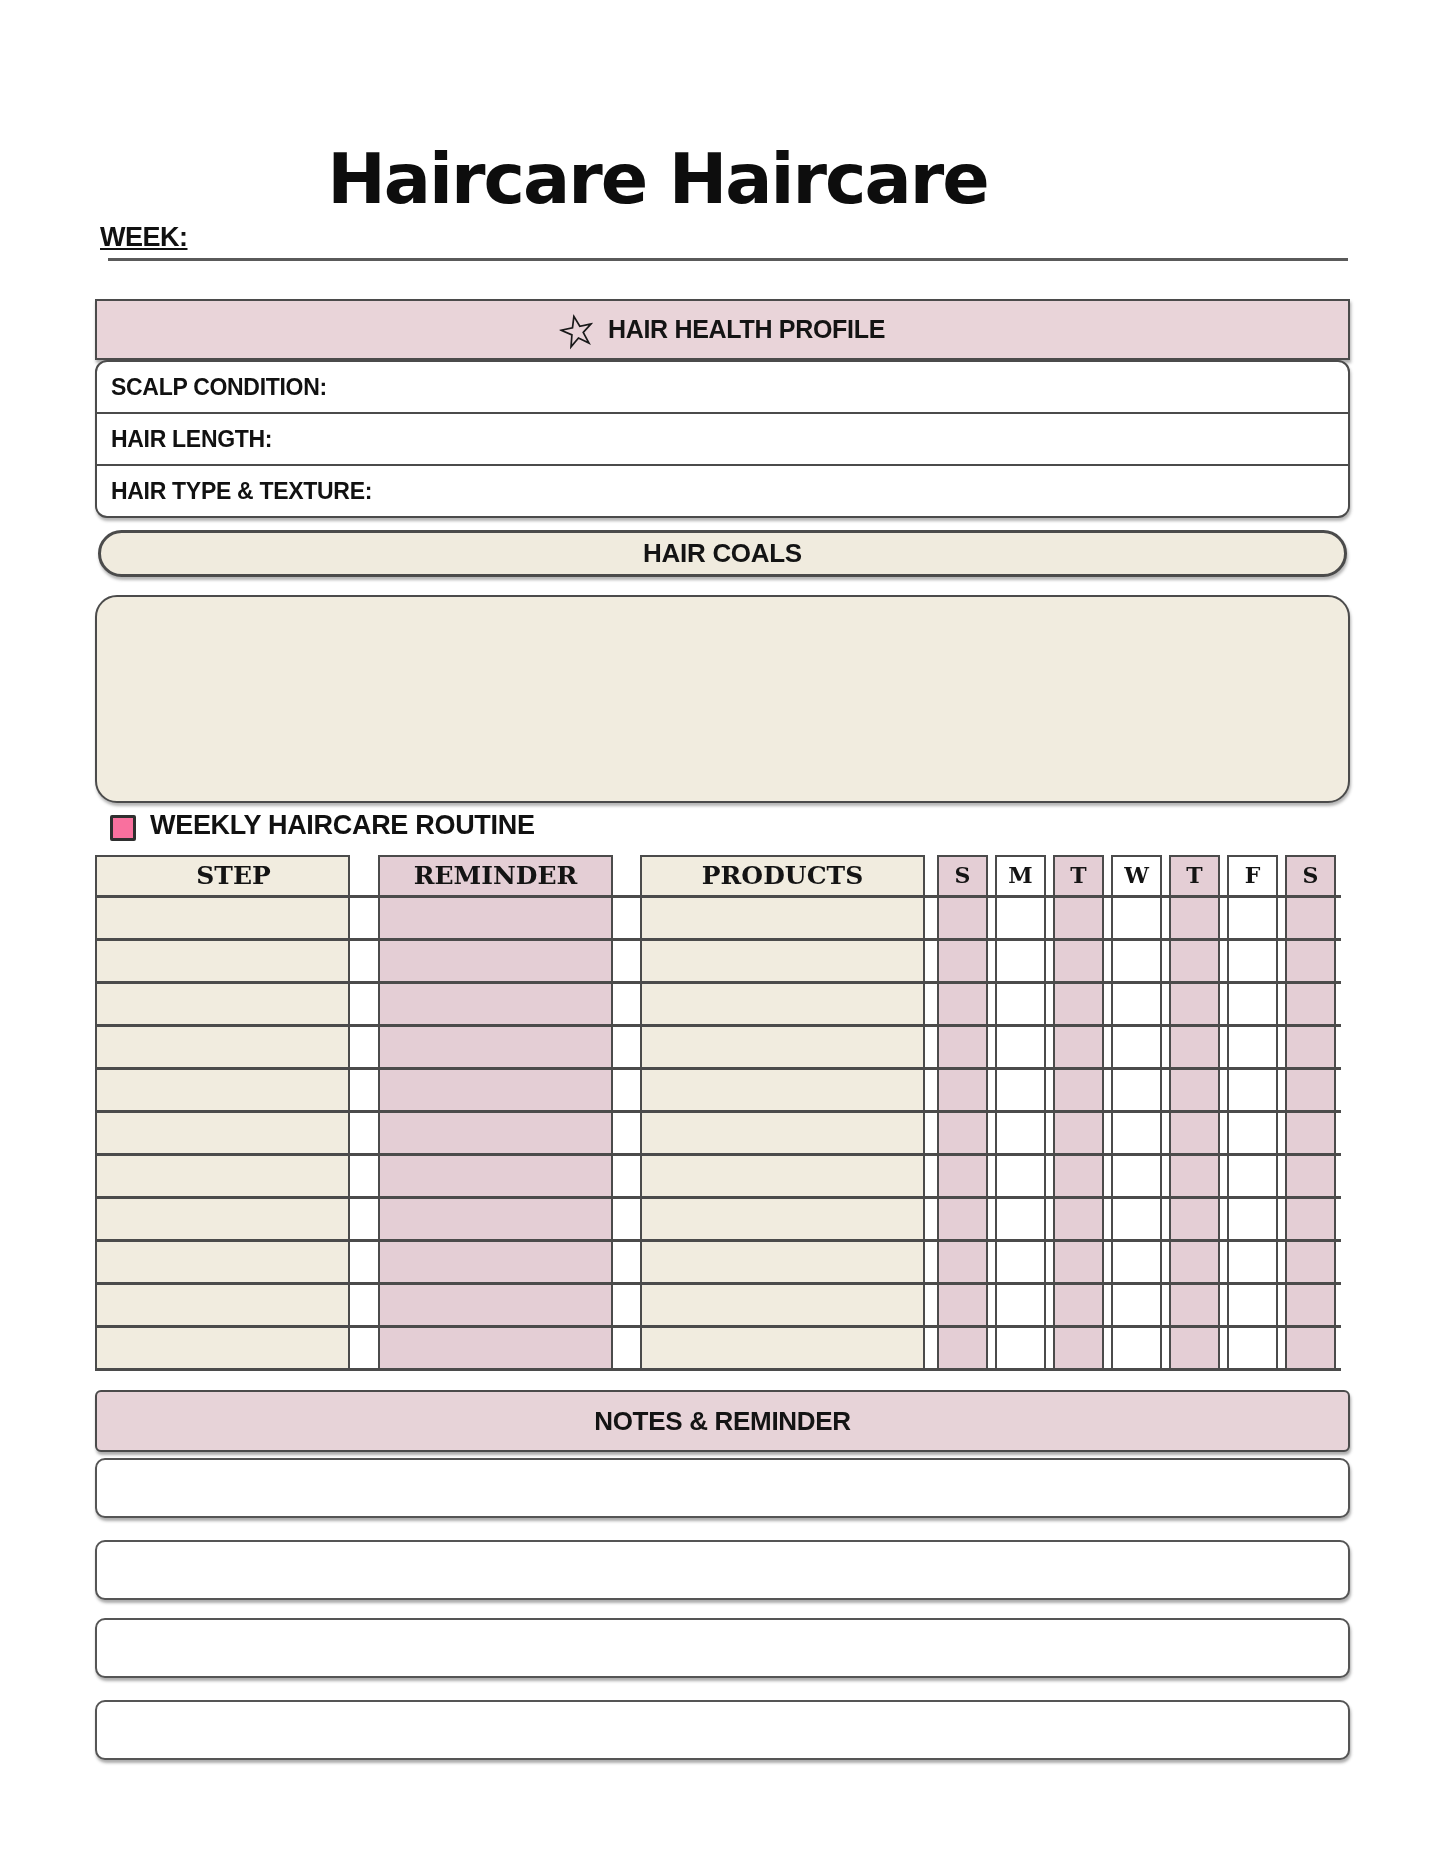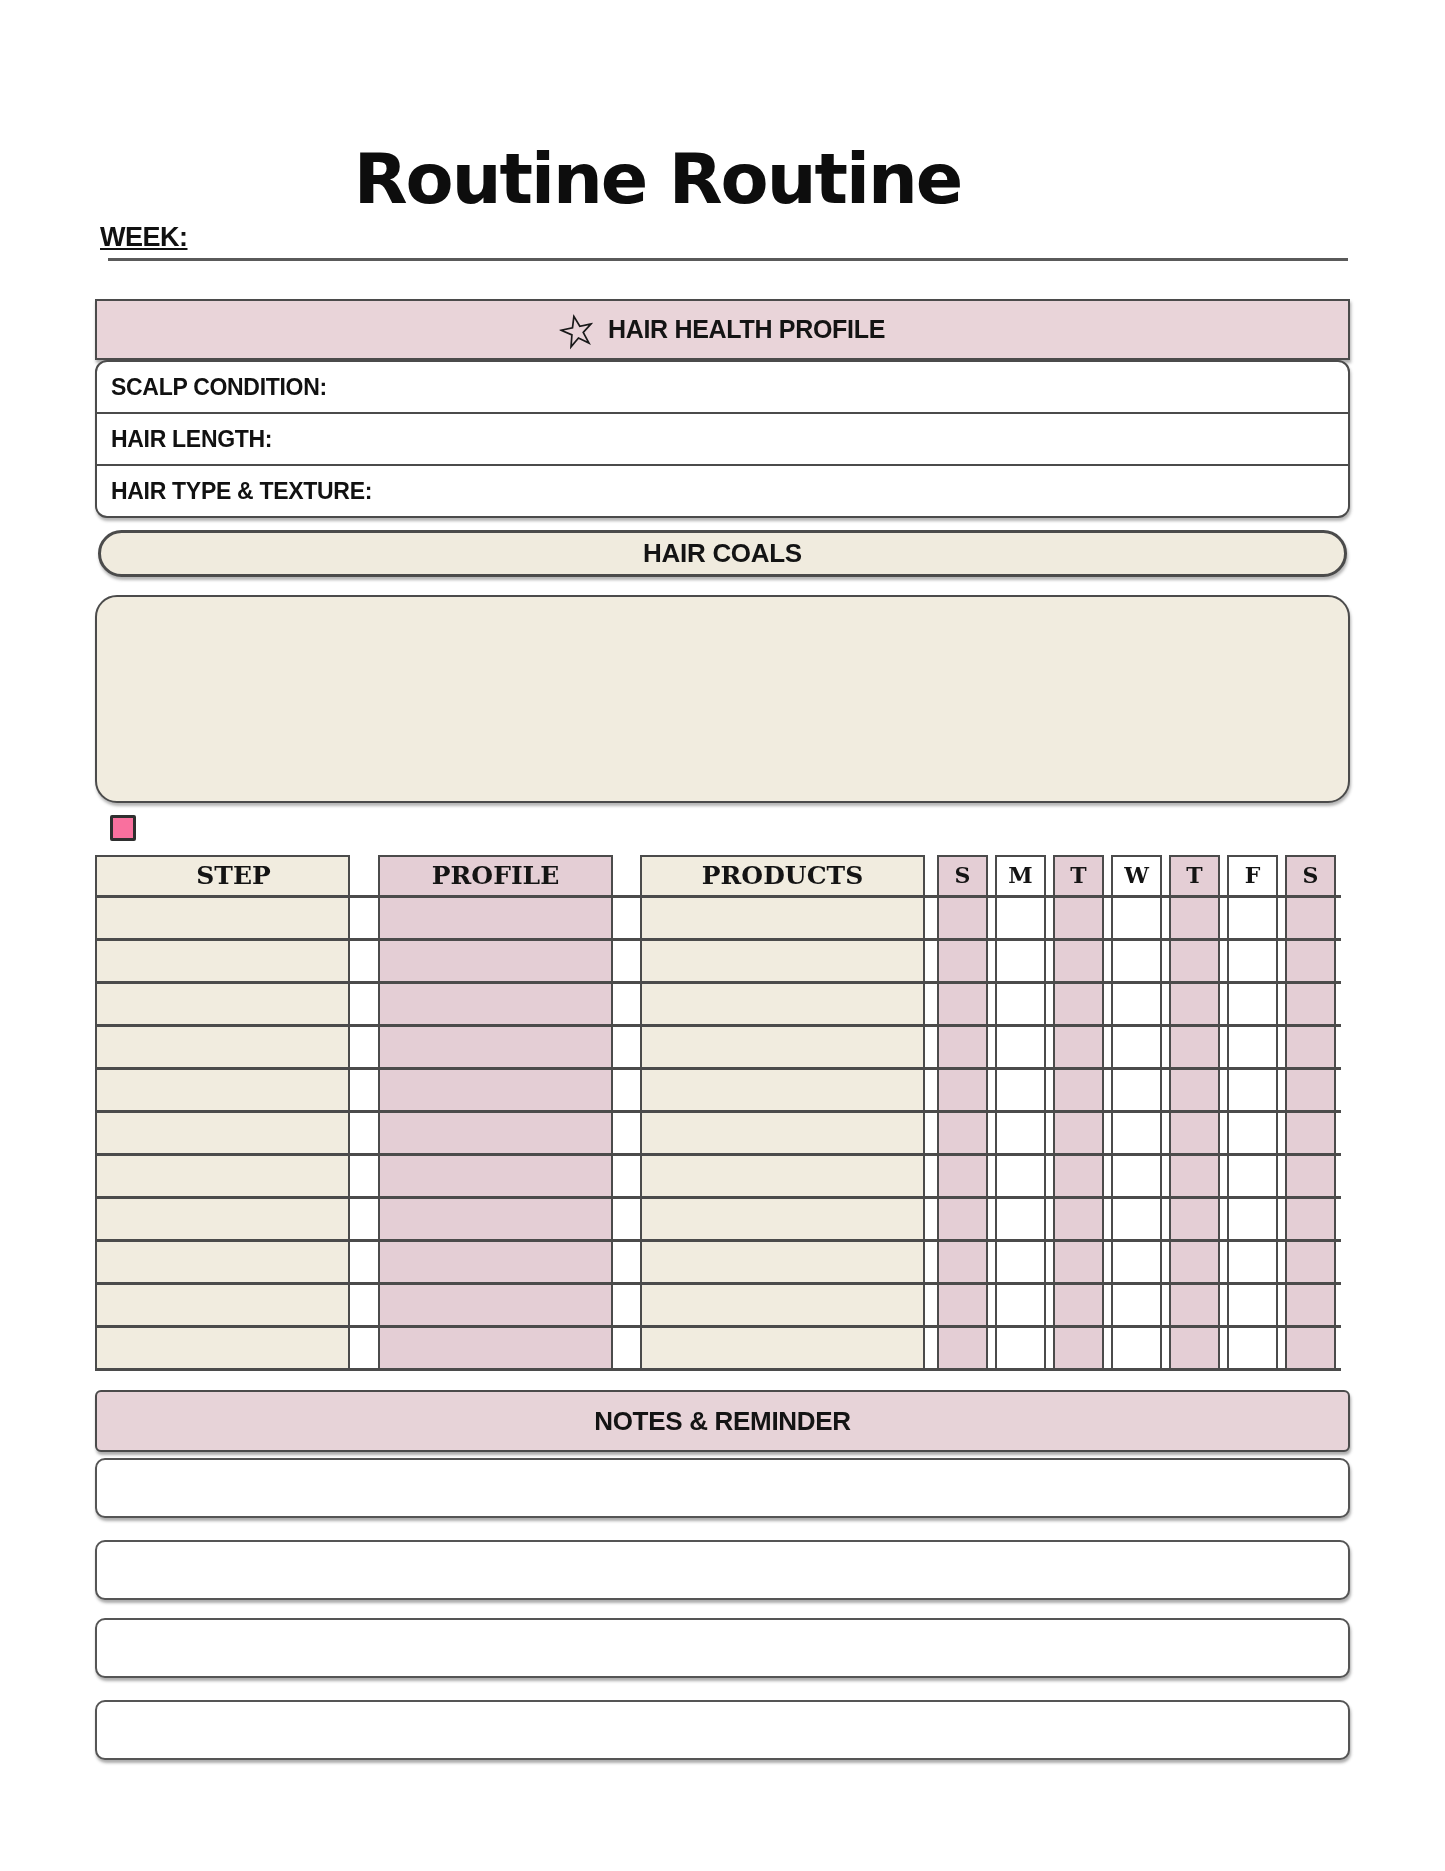--- a/index.html
+++ b/index.html
@@ -67,21 +67,21 @@
     left:95px;width:1255px;height:60px;background:#ffffff;
     border:2.5px solid #555;border-radius:10px;
     box-shadow:1px 3px 3px rgba(70,70,70,.45);
   }
 </style>
 </head>
 <body>
 
 <div class="page">
 
-  <div class="abs title">Routine Routine</div>
+  <div class="abs title">Haircare Haircare</div>
 
   <div class="abs week-label">WEEK:</div>
   <div class="abs week-line"></div>
 
   <div class="abs bar profile-bar">
     <svg class="star" viewBox="0 0 100 100">
       <polygon points="50,6 61,38 95,38 67,58 77,92 50,71 23,92 33,58 5,38 39,38" fill="none" stroke="#1a1a1a" stroke-width="5" stroke-linejoin="miter"></polygon>
     </svg>
     <span class="bar-label">HAIR HEALTH PROFILE</span>
   </div>
@@ -100,20 +100,21 @@
       <span class="val"></span>
     </div>
     <div class="profile-row">
       <span class="lbl">HAIR TYPE &amp; TEXTURE:</span>
       <span class="val"></span>
     </div>
   </div>
   <div class="abs goals-box"></div>
 
   <div class="abs weekly-square"></div>
+  <div class="abs weekly-label">WEEKLY HAIRCARE ROUTINE</div>
 
   <div class="abs routine-table">
       <div class="body-cell" style="left: 0px; width: 255px; top: 40px; height: 43px;"></div>
       <div class="body-cell" style="left: 0px; width: 255px; top: 83px; height: 43px;"></div>
       <div class="body-cell" style="left: 0px; width: 255px; top: 126px; height: 43px;"></div>
       <div class="body-cell" style="left: 0px; width: 255px; top: 169px; height: 43px;"></div>
       <div class="body-cell" style="left: 0px; width: 255px; top: 212px; height: 43px;"></div>
       <div class="body-cell" style="left: 0px; width: 255px; top: 255px; height: 43px;"></div>
       <div class="body-cell" style="left: 0px; width: 255px; top: 298px; height: 43px;"></div>
       <div class="body-cell" style="left: 0px; width: 255px; top: 341px; height: 43px;"></div>
@@ -127,21 +128,21 @@
       <div class="body-cell" style="left: 283px; width: 235px; top: 126px; height: 43px;"></div>
       <div class="body-cell" style="left: 283px; width: 235px; top: 169px; height: 43px;"></div>
       <div class="body-cell" style="left: 283px; width: 235px; top: 212px; height: 43px;"></div>
       <div class="body-cell" style="left: 283px; width: 235px; top: 255px; height: 43px;"></div>
       <div class="body-cell" style="left: 283px; width: 235px; top: 298px; height: 43px;"></div>
       <div class="body-cell" style="left: 283px; width: 235px; top: 341px; height: 43px;"></div>
       <div class="body-cell" style="left: 283px; width: 235px; top: 384px; height: 43px;"></div>
       <div class="body-cell" style="left: 283px; width: 235px; top: 427px; height: 43px;"></div>
       <div class="body-cell" style="left: 283px; width: 235px; top: 470px; height: 43px;"></div>
       <div class="col-block" style="left: 283px; width: 235px; background: rgb(228, 206, 213);"></div>
-      <div class="col-header" style="left: 283px; width: 235px; font-size: 25px;">PROFILE</div>
+      <div class="col-header" style="left: 283px; width: 235px; font-size: 25px;">REMINDER</div>
       <div class="body-cell" style="left: 545px; width: 285px; top: 40px; height: 43px;"></div>
       <div class="body-cell" style="left: 545px; width: 285px; top: 83px; height: 43px;"></div>
       <div class="body-cell" style="left: 545px; width: 285px; top: 126px; height: 43px;"></div>
       <div class="body-cell" style="left: 545px; width: 285px; top: 169px; height: 43px;"></div>
       <div class="body-cell" style="left: 545px; width: 285px; top: 212px; height: 43px;"></div>
       <div class="body-cell" style="left: 545px; width: 285px; top: 255px; height: 43px;"></div>
       <div class="body-cell" style="left: 545px; width: 285px; top: 298px; height: 43px;"></div>
       <div class="body-cell" style="left: 545px; width: 285px; top: 341px; height: 43px;"></div>
       <div class="body-cell" style="left: 545px; width: 285px; top: 384px; height: 43px;"></div>
       <div class="body-cell" style="left: 545px; width: 285px; top: 427px; height: 43px;"></div>

